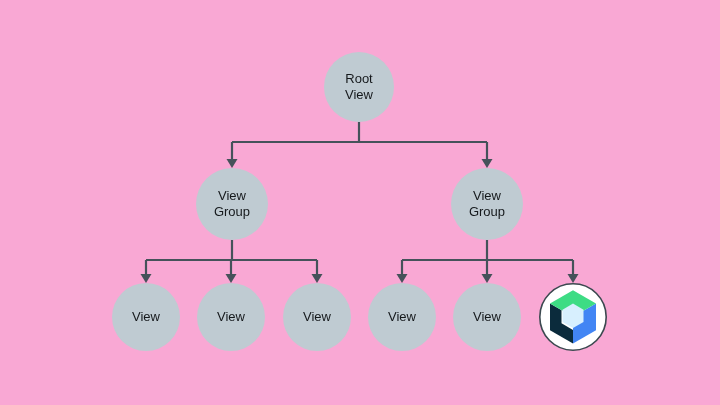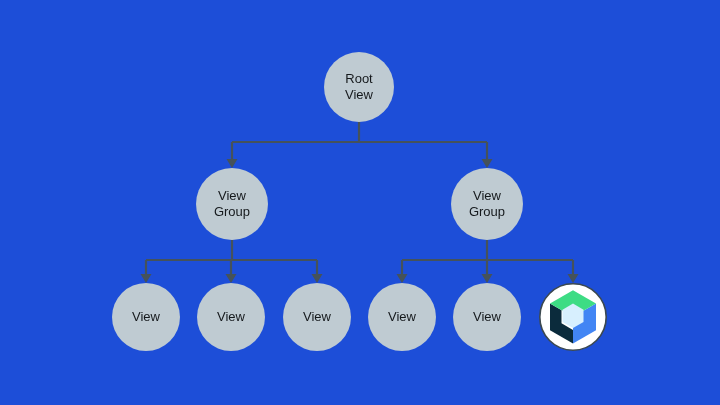--- a/index.html
+++ b/index.html
@@ -8,21 +8,21 @@
     padding: 0;
     background: #ffffff;
   }
   body {
     font-family: "Liberation Sans", sans-serif;
   }
   #canvas {
     position: relative;
     width: 720px;
     height: 405px;
-    background: #1d4ed8;
+    background: #f9a8d4;
     overflow: hidden;
   }
   #diagram-svg {
     position: absolute;
     left: 0;
     top: 0;
     width: 720px;
     height: 405px;
     display: block;
   }

